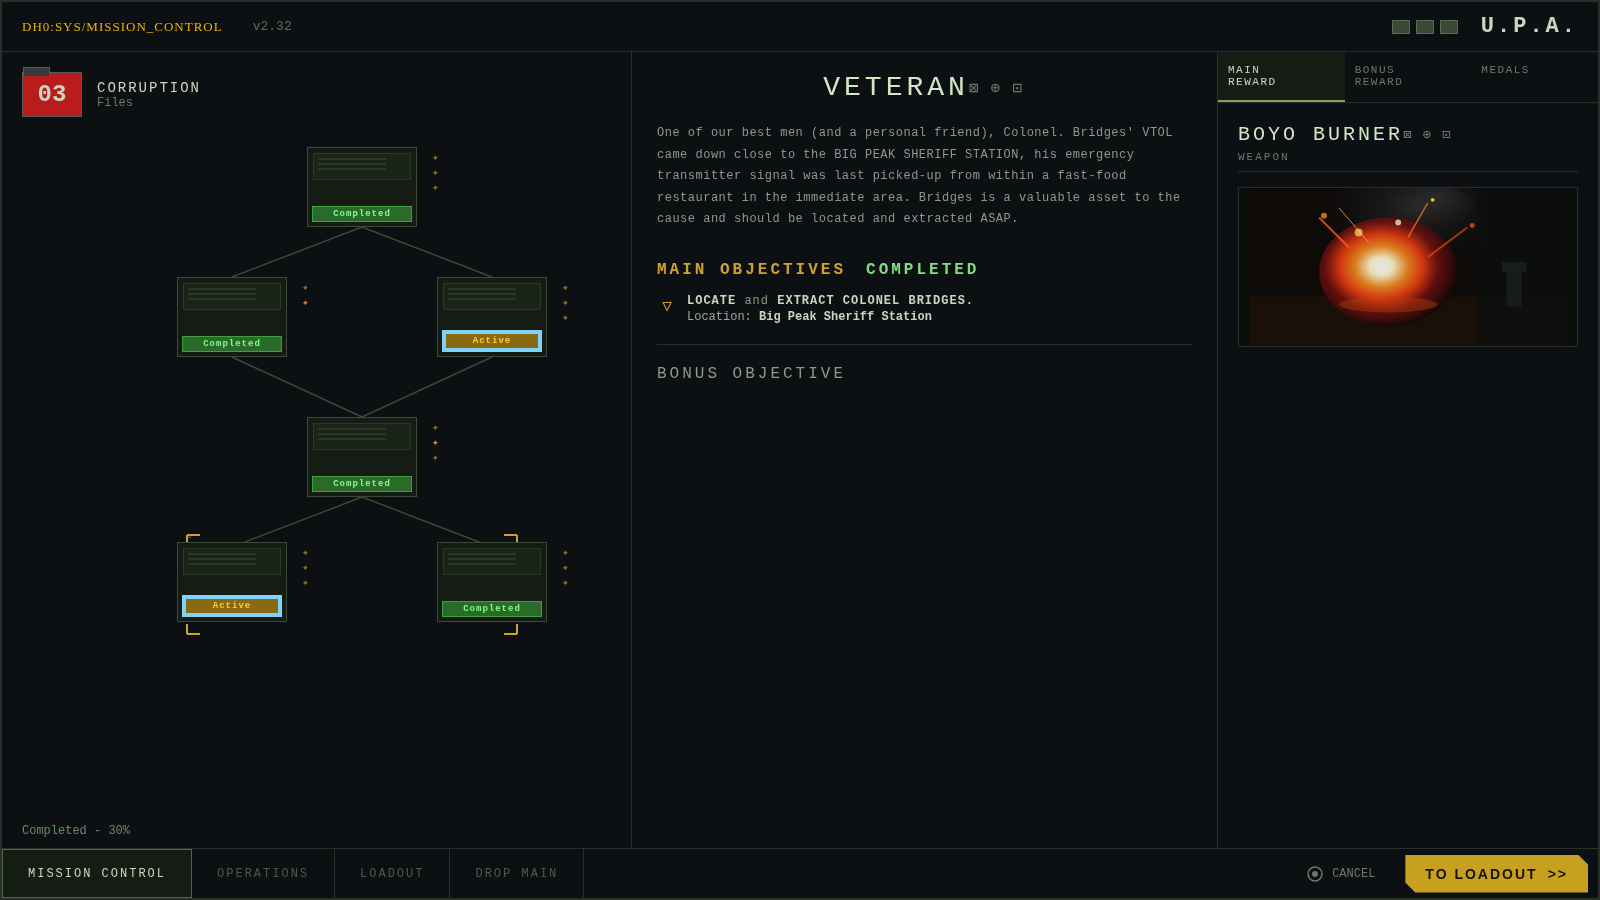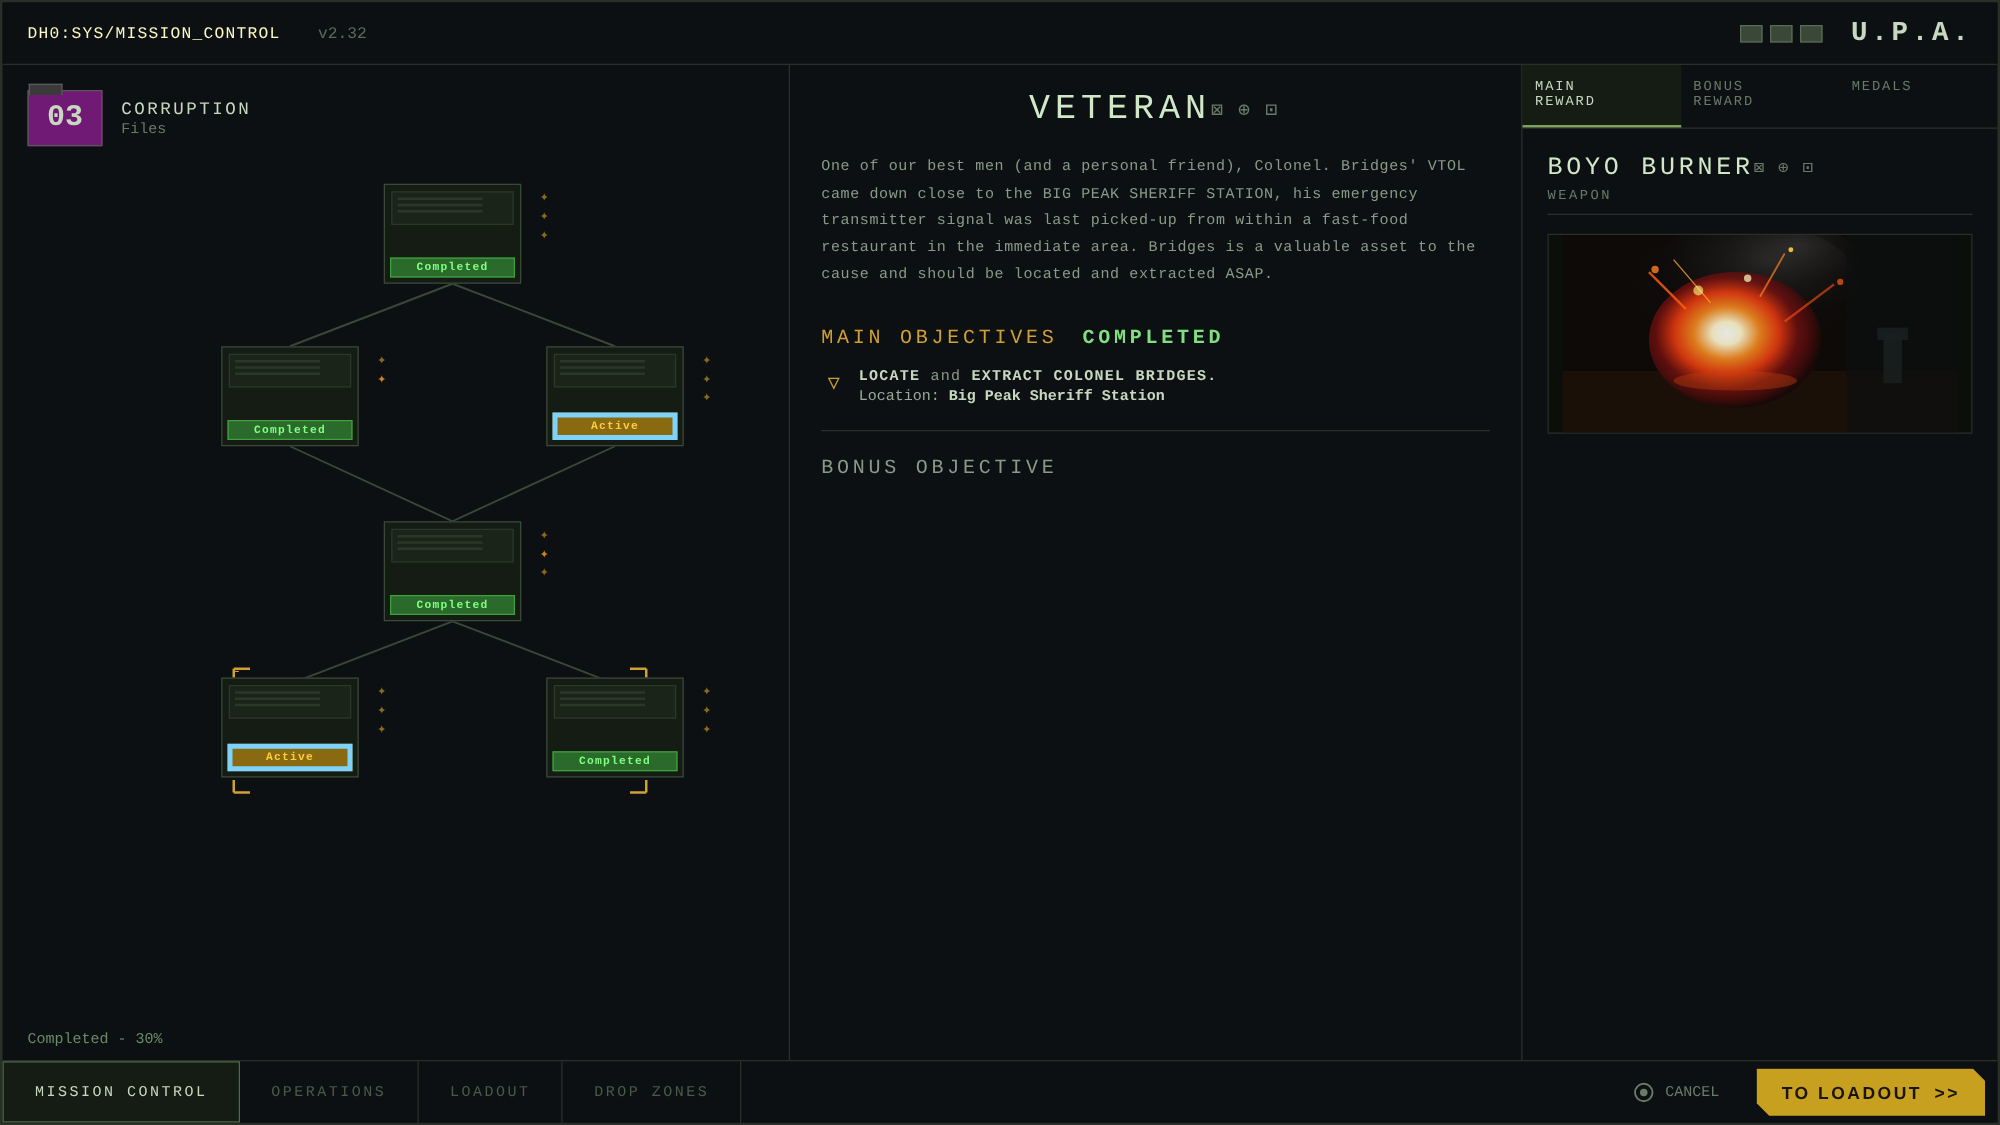--- a/index.html
+++ b/index.html
@@ -29,22 +29,23 @@
       height: 50px;
       background: #0d1012;
       border-bottom: 1px solid #2a3028;
       display: flex;
       align-items: center;
       padding: 0 20px;
       z-index: 10;
     }
     #header-path {
       font-size: 13px;
-      color: #fef9c3;
+      color: #eab308;
       letter-spacing: 1px;
+      font-family: Liberation Serif, serif;
     }
     #header-version {
       font-size: 13px;
       color: #5a6a58;
       margin-left: 30px;
     }
     #header-logo {
       position: absolute;
       right: 20px;
       font-size: 22px;
@@ -86,21 +87,21 @@
 
     
     #mission-folder {
       display: flex;
       align-items: center;
       margin-bottom: 30px;
     }
     #folder-icon {
       width: 60px;
       height: 45px;
-      background: #701a75;
+      background: #b91c1c;
       border: 1px solid #5a5a5a;
       position: relative;
       margin-right: 15px;
       display: flex;
       align-items: center;
       justify-content: center;
     }
     #folder-icon::before {
       content: '';
       position: absolute;
@@ -256,21 +257,21 @@
     .objectives-header {
       display: flex;
       align-items: center;
       gap: 20px;
       margin-bottom: 15px;
     }
     .obj-title {
       font-size: 16px;
       letter-spacing: 3px;
       color: #d0a030;
-      font-weight: normal;
+      font-weight: bold;
     }
     .obj-status {
       font-size: 16px;
       letter-spacing: 3px;
       color: #80e080;
       font-weight: bold;
     }
 
     .objective-item {
       display: flex;
@@ -727,21 +728,21 @@
     <div class="nav-item active">
       <span>MISSION CONTROL</span>
     </div>
     <div class="nav-item">
       <span>OPERATIONS</span>
     </div>
     <div class="nav-item">
       <span>LOADOUT</span>
     </div>
     <div class="nav-item">
-      <span>DROP ZONES</span>
+      <span>DROP MAIN</span>
     </div>
 
     <div id="cancel-btn">
       <svg width="18" height="18" viewBox="0 0 18 18">
         <circle cx="9" cy="9" r="7" fill="none" stroke="#6a7a68" stroke-width="1.5"></circle>
         <circle cx="9" cy="9" r="3" fill="#6a7a68"></circle>
       </svg>
       <span>CANCEL</span>
     </div>
 

